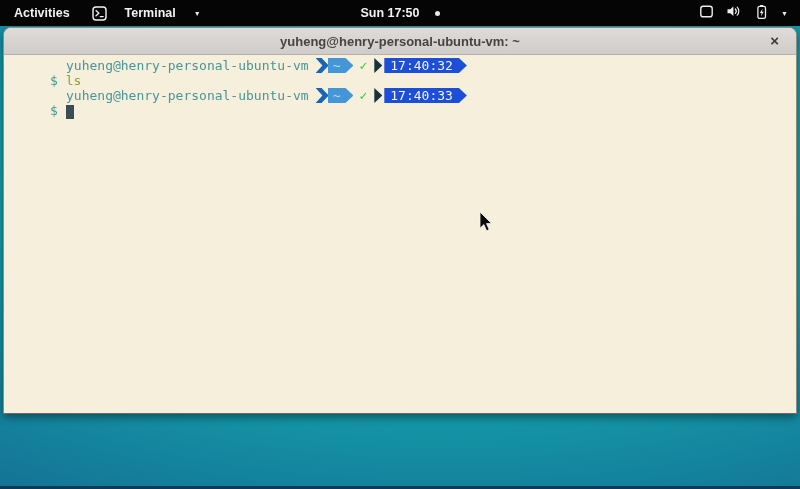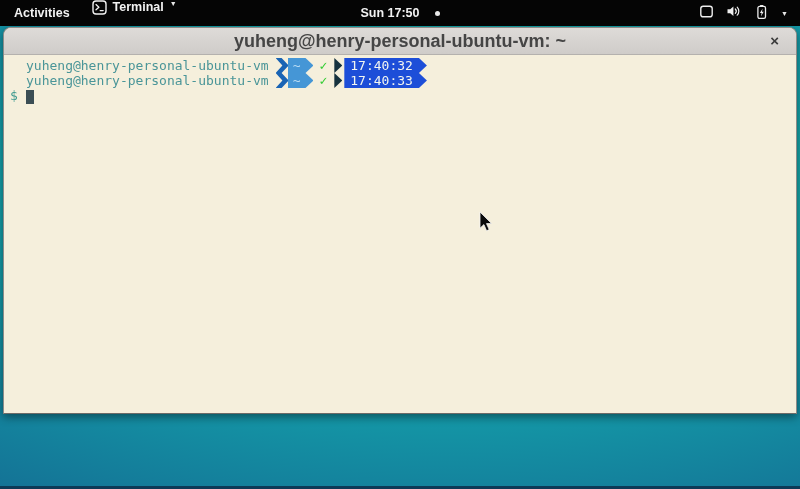--- a/index.html
+++ b/index.html
@@ -16,21 +16,21 @@
   }
 
   
   .topbar {
     position: absolute; left: 0; top: 0; width: 800px; height: 26px;
     background: #050505; color: #f2f2f2; display: flex; align-items: center;
     font-size: 12.5px; font-weight: 600; z-index: 30;
   }
   .topbar-left { display: flex; align-items: center; height: 100%; }
   .activities { padding: 0 14px; height: 100%; display: flex; align-items: center; cursor: default; }
-  .app-menu { display: flex; align-items: flex-start; gap: 6px; padding: 0 8px; height: 100%; }
+  .app-menu { display: flex; align-items: center; gap: 18px; padding: 0 8px; height: 100%; }
   .term-icon { display: inline-flex; }
   .caret { font-size: 7px; color: #e8e8e8; line-height: 1; }
   .topbar-center {
     position: absolute; left: 0; right: 0; top: 0; height: 26px;
     display: flex; align-items: center; justify-content: center; gap: 15px;
     pointer-events: none;
   }
   .notif-dot { width: 5px; height: 5px; border-radius: 50%; background: #e8e8e8; }
   .topbar-right {
     margin-left: auto; display: flex; align-items: center; gap: 12px;
@@ -44,31 +44,32 @@
     box-shadow: 0 3px 10px rgba(0,0,0,0.45);
     border: 1px solid #8d8b88; border-bottom-color: #6d6b68;
     background: #f5efdc; z-index: 10; overflow: hidden;
   }
   .titlebar {
     height: 27px; background: linear-gradient(#dedbd8, #cfccc9);
     border-bottom: 1px solid #b4b1ae;
     display: flex; align-items: center; justify-content: center;
     position: relative;
   }
-  .title { font-size: 18px; font-weight: 700; color: #454545; }
+  .title { font-size: 13px; font-weight: 700; color: #454545; }
   .close {
     position: absolute; right: 17px; top: 50%; transform: translateY(-54%);
     font-size: 15px; font-weight: 700; color: #3c3c3c; cursor: default; line-height: 1;
   }
 
   
   .term {
     height: 422px; padding: 3px 0 8px 6px;
     font-family: "DejaVu Sans Mono", monospace; font-size: 13px;
     background: #f5efdc;
+    margin-left: 40px;
   }
   .trow { height: 15px; line-height: 15px; white-space: pre; display: flex; align-items: center; }
   .trow.textrow { display: block; }
   .t-user { color: #4a9598; padding-left: 16px; }
   .t-dollar { color: #3f9a90; }
   .t-cmd { color: #97a125; }
   .t-dirs { color: #33a0a6; }
 
   .pl-lead {
     display: inline-block; width: 13px; height: 15px; margin-left: 7px;
@@ -157,20 +158,21 @@
 
       <div class="trow">
         <span class="t-user">yuheng@henry-personal-ubuntu-vm</span>
         <span class="pl-lead"></span>
         <span class="pl-blue"><span>~</span></span>
         <span class="t-check">✓</span>
         <span class="pl-lead-dark"></span>
         <span class="pl-dark"><span>17:40:32</span></span>
       </div>
 
+      <div class="trow textrow"><span class="t-dollar">$</span><span> </span><span class="t-cmd">ls</span></div>
 
 
       <div class="trow">
         <span class="t-user">yuheng@henry-personal-ubuntu-vm</span>
         <span class="pl-lead"></span>
         <span class="pl-blue"><span>~</span></span>
         <span class="t-check">✓</span>
         <span class="pl-lead-dark"></span>
         <span class="pl-dark"><span>17:40:33</span></span>
       </div>

